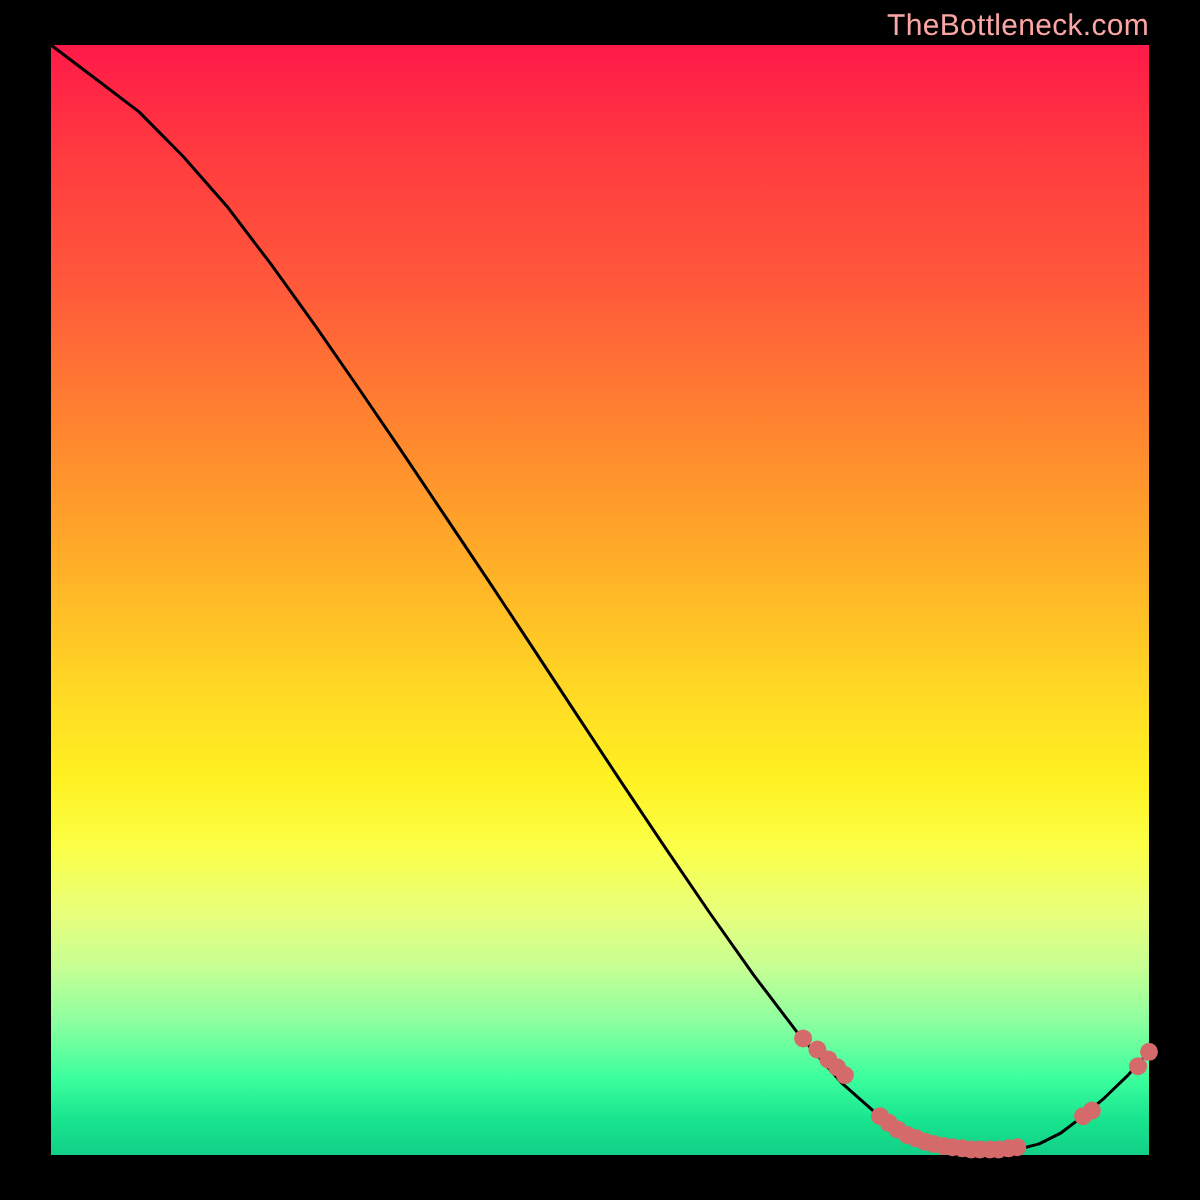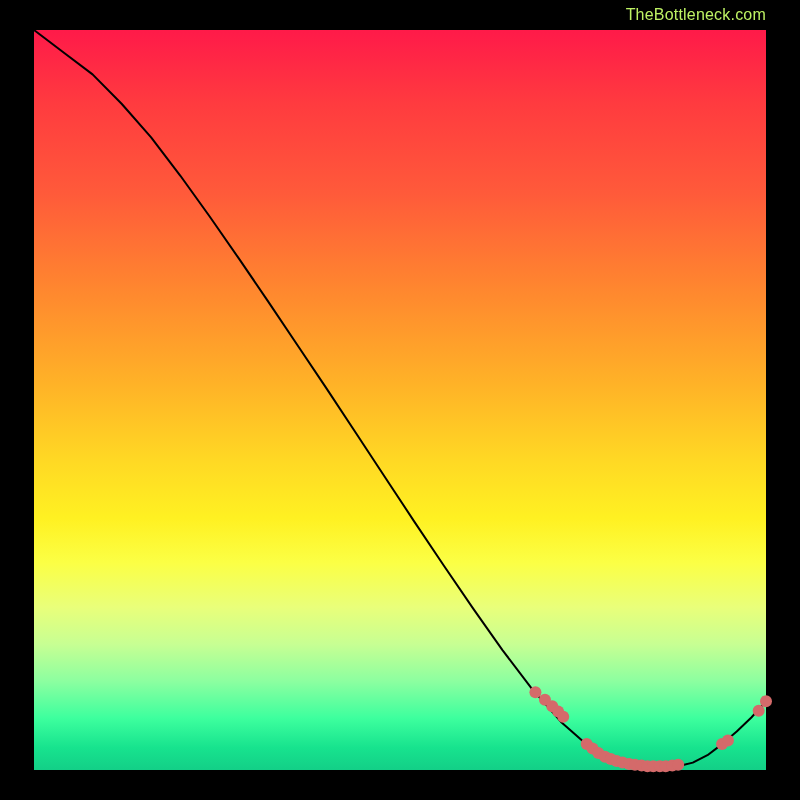--- a/index.html
+++ b/index.html
@@ -39,22 +39,22 @@
       #8cffa0 88%,
       #3dff9e 93%,
       #17e38e 97%,
       #13cf87 100%
     );
   }
   .watermark {
     position: absolute;
     top: 6px;
     right: 34px;
-    color: #bef264;
-    font-size: 16px;
+    color: #fca5a5;
+    font-size: 20px;
     letter-spacing: 0.2px;
   }
   svg.overlay {
     position: absolute;
     left: 0;
     top: 0;
     width: 732px;
     height: 740px;
     overflow: visible;
   }

